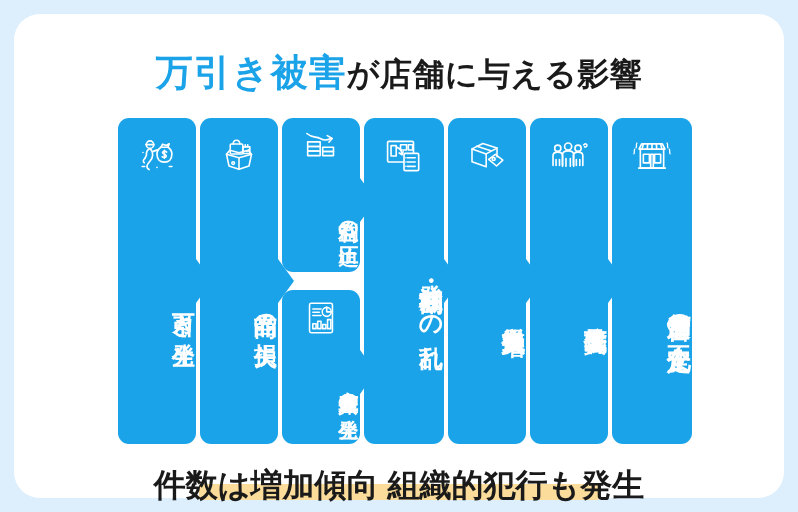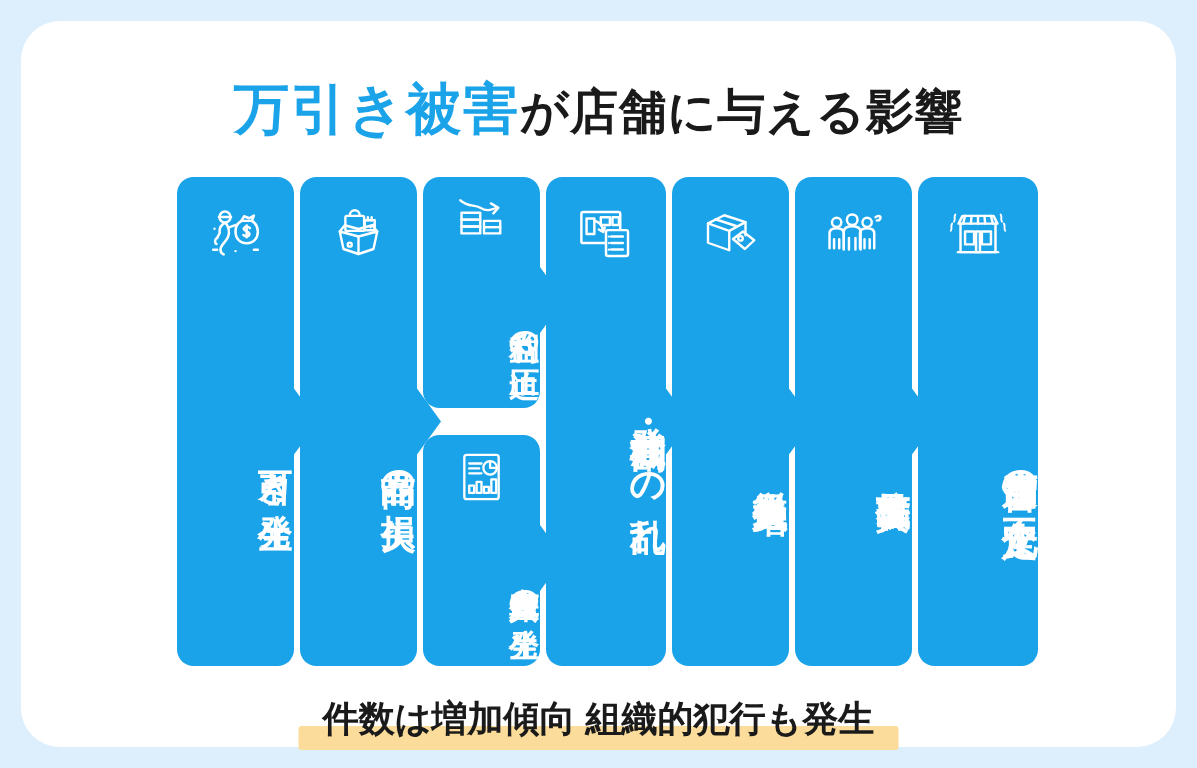--- a/index.html
+++ b/index.html
@@ -67,21 +67,21 @@
   }
 
   
   .footwrap{position:absolute;left:0;top:452px;width:770px;height:44px;}
   .foothl{
     position:absolute;left:185px;top:18px;width:400px;height:16px;
     background:#fbdc9a;border-radius:2px;
   }
   .foot{
     position:absolute;left:0;top:0;width:770px;text-align:center;
-    font-size:24px;font-weight:bold;color:#1a1a1a;white-space:nowrap;
+    font-size:32px;font-weight:bold;color:#1a1a1a;white-space:nowrap;
     line-height:1.2;
   }
 </style>
 </head>
 <body>
 
 <div id="stage">
   <div class="panel">
 
     <div class="title"><span class="hl">万引き被害</span><span>が店舗に与える影響</span></div>

